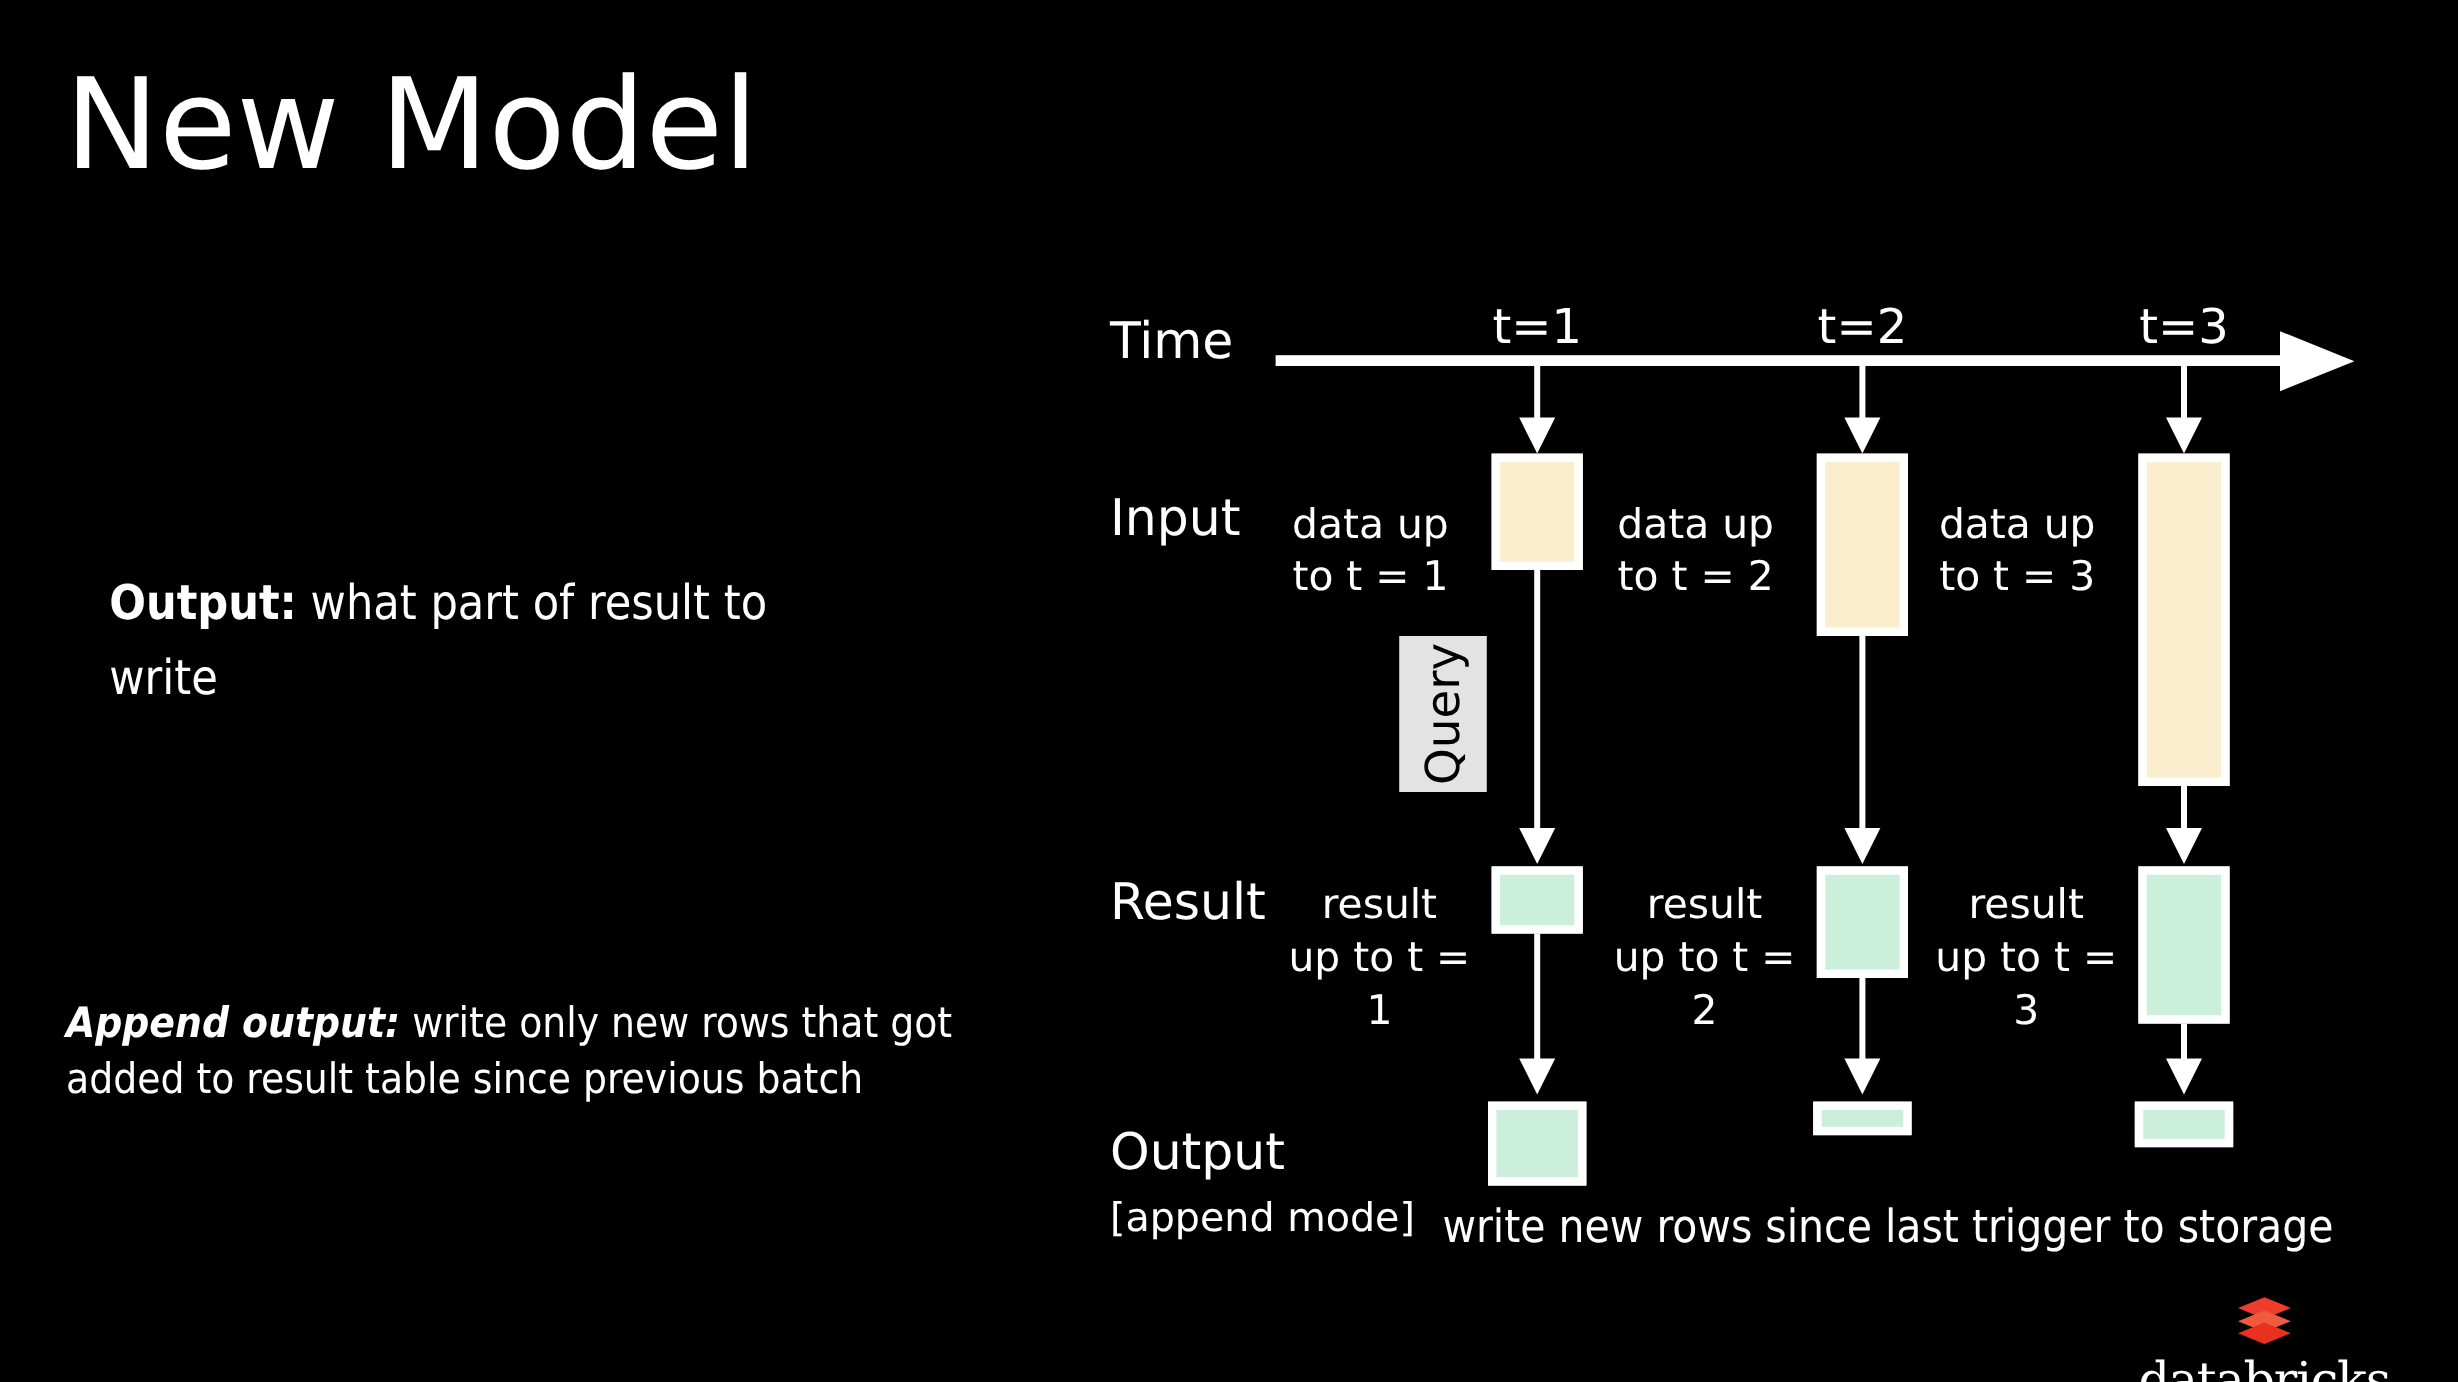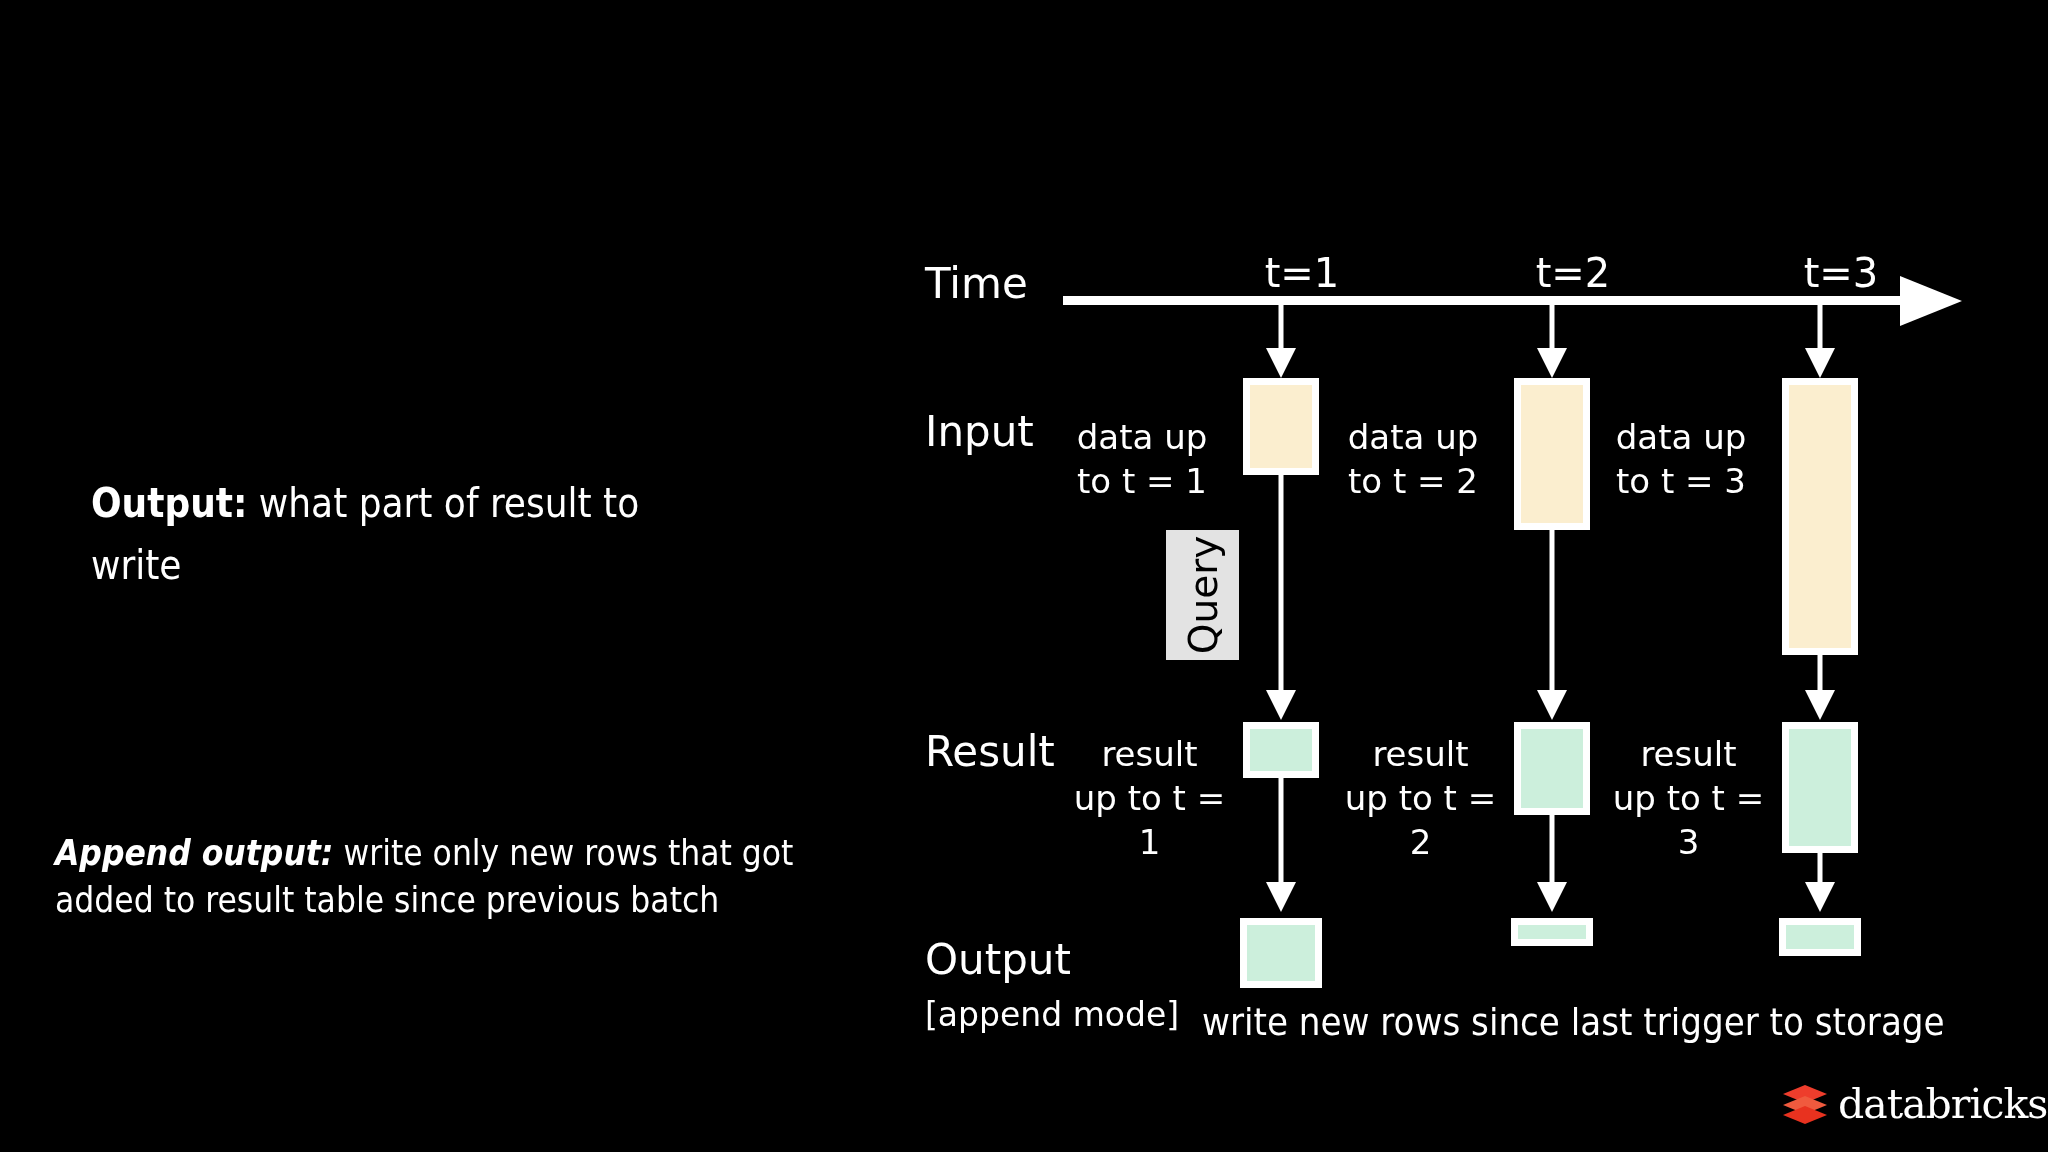--- a/index.html
+++ b/index.html
@@ -137,21 +137,20 @@
     border-bottom: 25px solid transparent;
     border-left: 62px solid #ffffff;
   }
   .tick-label {
     position: absolute;
     color: #ffffff;
     font-family: "DejaVu Sans", sans-serif;
     font-size: 40px;
     white-space: nowrap;
     transform: translateX(-50%);
-    margin-left: 21px;
   }
   .tick-stem {
     position: absolute;
     width: 5px;
     background: #ffffff;
     transform: translateX(-50%);
   }
 
   
   .dbox {
@@ -228,39 +227,41 @@
 
   
   #logo {
     position: absolute;
     left: 1782px;
     top: 1080px;
     height: 48px;
     display: flex;
     align-items: center;
     gap: 10px;
+    flex-direction: column;
   }
   #logo-mark {
     width: 46px;
     height: 40px;
     position: relative;
   }
   #logo-wordmark {
     color: #ffffff;
     font-family: "DejaVu Serif", serif;
     font-size: 41px;
     letter-spacing: -1px;
     line-height: 1;
   }
 </style>
 </head>
 <body>
 
 <div id="slide">
 
+  <div id="slide-title">New Model</div>
 
 
   <div class="left-para" id="para-output">
     <span class="lead">Output:</span><span> what part of result to write</span>
   </div>
 
 
   <div class="left-para" id="para-append">
     <span class="lead-i">Append output:</span><span> write only new rows that got added to result table since previous batch</span>
   </div>

